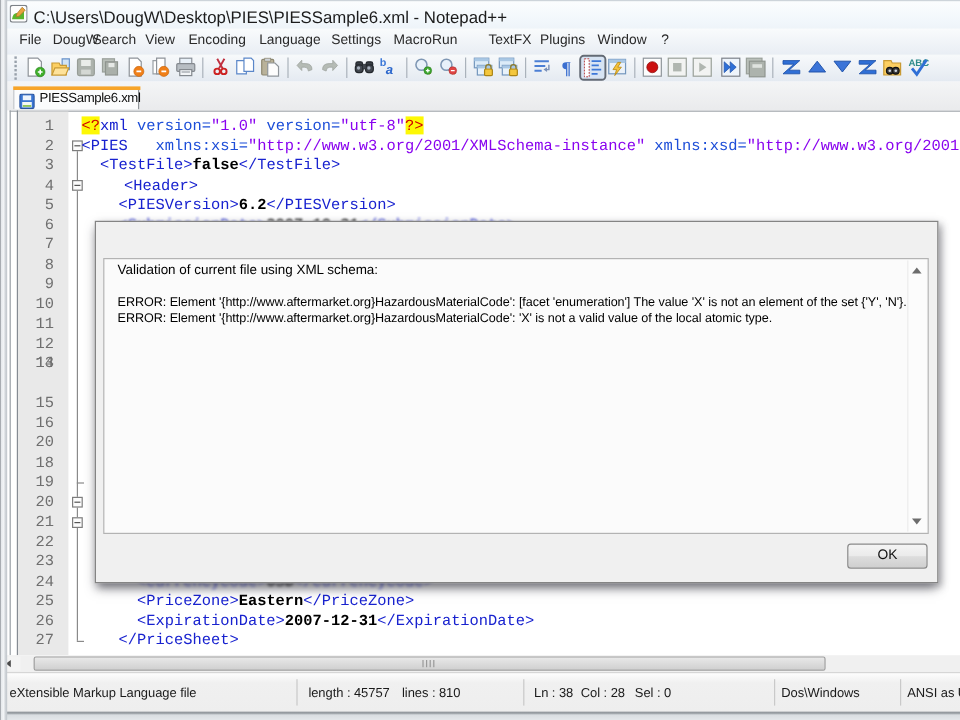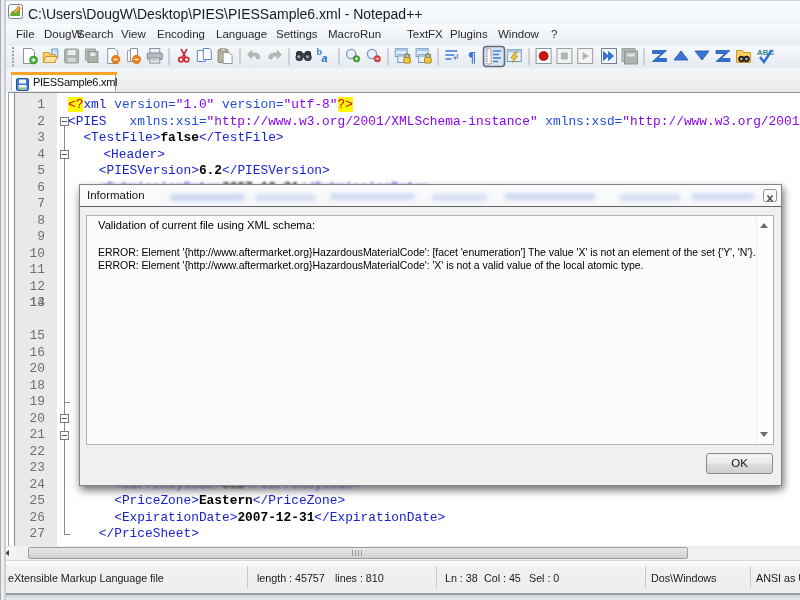--- a/index.html
+++ b/index.html
@@ -405,46 +405,33 @@
  <div style="position:absolute;left:355px;top:4px;width:1px;height:6px;background:#9a9a9a"></div>
  <div style="position:absolute;left:358px;top:4px;width:1px;height:6px;background:#9a9a9a"></div>
  <div style="position:absolute;left:361px;top:4px;width:1px;height:6px;background:#9a9a9a"></div>
 </div>
 
 <div class="abs" id="statusbar">
  <span style="left:8px">eXtensible Markup Language file</span>
  <span style="left:257px">length : 45757</span>
  <span style="left:335px">lines : 810</span>
  <span style="left:445px">Ln : 38</span>
- <span style="left:484px">Col : 45</span>
+ <span style="left:484px">Col : 28</span>
  <span style="left:529px">Sel : 0</span>
  <span style="left:651px">Dos\Windows</span>
  <span style="left:756px">ANSI as UTF-8</span>
  <div class="ssep" style="left:247px"></div>
  <div class="ssep" style="left:436px"></div>
  <div class="ssep" style="left:645px"></div>
  <div class="ssep" style="left:750px"></div>
 </div>
 <div class="abs" id="bborder"></div>
 <div class="abs" id="lborder"></div>
 
 <div class="abs" id="dialog">
- <div id="dlg-title">
-  <div class="smudge" style="left:90px;top:9px;width:75px;height:7px;background:#9fb4e8;"></div>
-  <div class="smudge" style="left:175px;top:9px;width:60px;height:7px;background:#b4c4ee;"></div>
-  <div class="smudge" style="left:250px;top:8px;width:85px;height:7px;background:#a8bbeb;"></div>
-  <div class="smudge" style="left:352px;top:9px;width:55px;height:7px;background:#b4c4ee;"></div>
-  <div class="smudge" style="left:425px;top:8px;width:90px;height:7px;background:#9fb4e8;"></div>
-  <div class="smudge" style="left:540px;top:9px;width:60px;height:7px;background:#b4c4ee;"></div>
-  <div class="smudge" style="left:612px;top:8px;width:62px;height:7px;background:#a8bbeb;"></div>
-  <div class="cap">Information</div>
-  <div id="dlg-close"><svg width="12" height="11" viewBox="0 0 12 11">
-          <path d="M3.5 2.5 L8.5 8.5 M8.5 2.5 L3.5 8.5" stroke="#4d4d4d" stroke-width="1.5"></path>
-        </svg></div>
- </div>
  <div id="dlg-box">
   <div class="txt" style="top:3px;font-size:11.2px;letter-spacing:0">Validation of current file using XML schema:</div>
   <div class="txt" style="top:29.5px">ERROR: Element '{http://www.aftermarket.org}HazardousMaterialCode': [facet 'enumeration'] The value 'X' is not an element of the set {'Y', 'N'}.</div>
   <div class="txt" style="top:42.5px">ERROR: Element '{http://www.aftermarket.org}HazardousMaterialCode': 'X' is not a valid value of the local atomic type.</div>
   <div id="dlg-sb">
    <div class="sbarrow" style="top:6px;border-bottom:5px solid #6d6d6d;"></div>
    <div class="sbarrow" style="bottom:6px;border-top:5px solid #6d6d6d;"></div>
   </div>
  </div>
  <div id="ok">OK</div>

